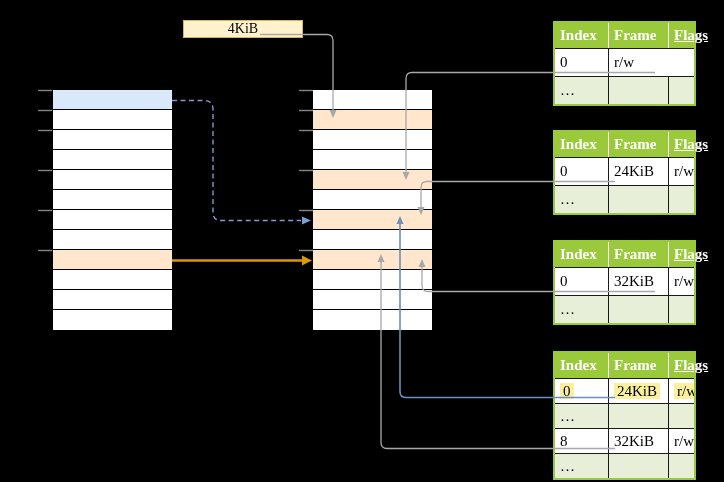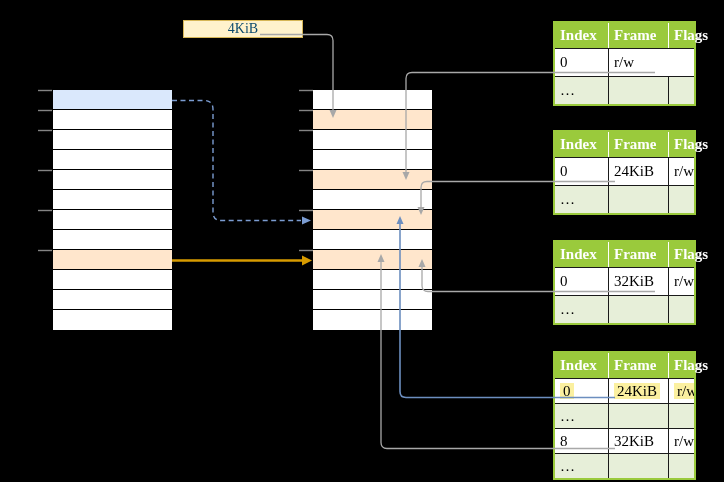--- a/index.html
+++ b/index.html
@@ -11,21 +11,21 @@
     --border-black:#000;
   }
   html,body{margin:0;padding:0;}
   body{background:var(--background);font-family:"Liberation Serif","DejaVu Serif",serif;}
   #canvas{position:relative;width:724px;height:482px;background:var(--background);overflow:hidden;}
 
   
   #size-label{
     position:absolute;left:183px;top:20px;width:120px;height:18px;
     background:var(--label-fill);border:1px solid var(--label-stroke);
-    box-sizing:border-box;text-align:center;font-size:14px;line-height:16px;color:#0c4a6e;
+    box-sizing:border-box;text-align:center;font-size:14px;line-height:16px;color:#000000;
   }
 
   
   .memtable{
     position:absolute;top:89px;width:121px;height:242px;
     border:1px solid var(--border-black);box-sizing:border-box;
     background:#fff;overflow:hidden;
   }
   #left-table{left:52px;}
   #middle-table{left:312px;}
@@ -39,21 +39,21 @@
   .ptable{
     position:absolute;left:553px;width:143px;
     border:2px solid var(--table-green);box-sizing:border-box;
     background:#fff;font-size:15px;color:#000;
   }
   .pthead{display:grid;grid-template-columns:54px 60px auto;background:var(--table-green);}
   .pth{
     height:25px;line-height:25px;padding-left:5px;box-sizing:border-box;
     color:#fff;font-weight:bold;border-right:1.5px solid #fff;
   }
-  .pth:last-child{border-right:none;}
+  .pth:last-child{border-right:none;text-decoration:underline;}
   .ptrow{display:grid;grid-template-columns:54px 60px auto;border-top:1px solid #1a1a1a;}
   .ptd{
     height:27px;line-height:27px;padding-left:5px;box-sizing:border-box;
     border-right:1px solid #1a1a1a;white-space:nowrap;overflow:hidden;
   }
   .ptd:last-child{border-right:none;}
   .ptrow.plain{background:#fff;}
   .ptrow.green{background:var(--table-green-light);}
   .compact .ptd{height:24px;line-height:24px;}
   .hl{background:var(--highlight-yellow);padding:0 3px;}

